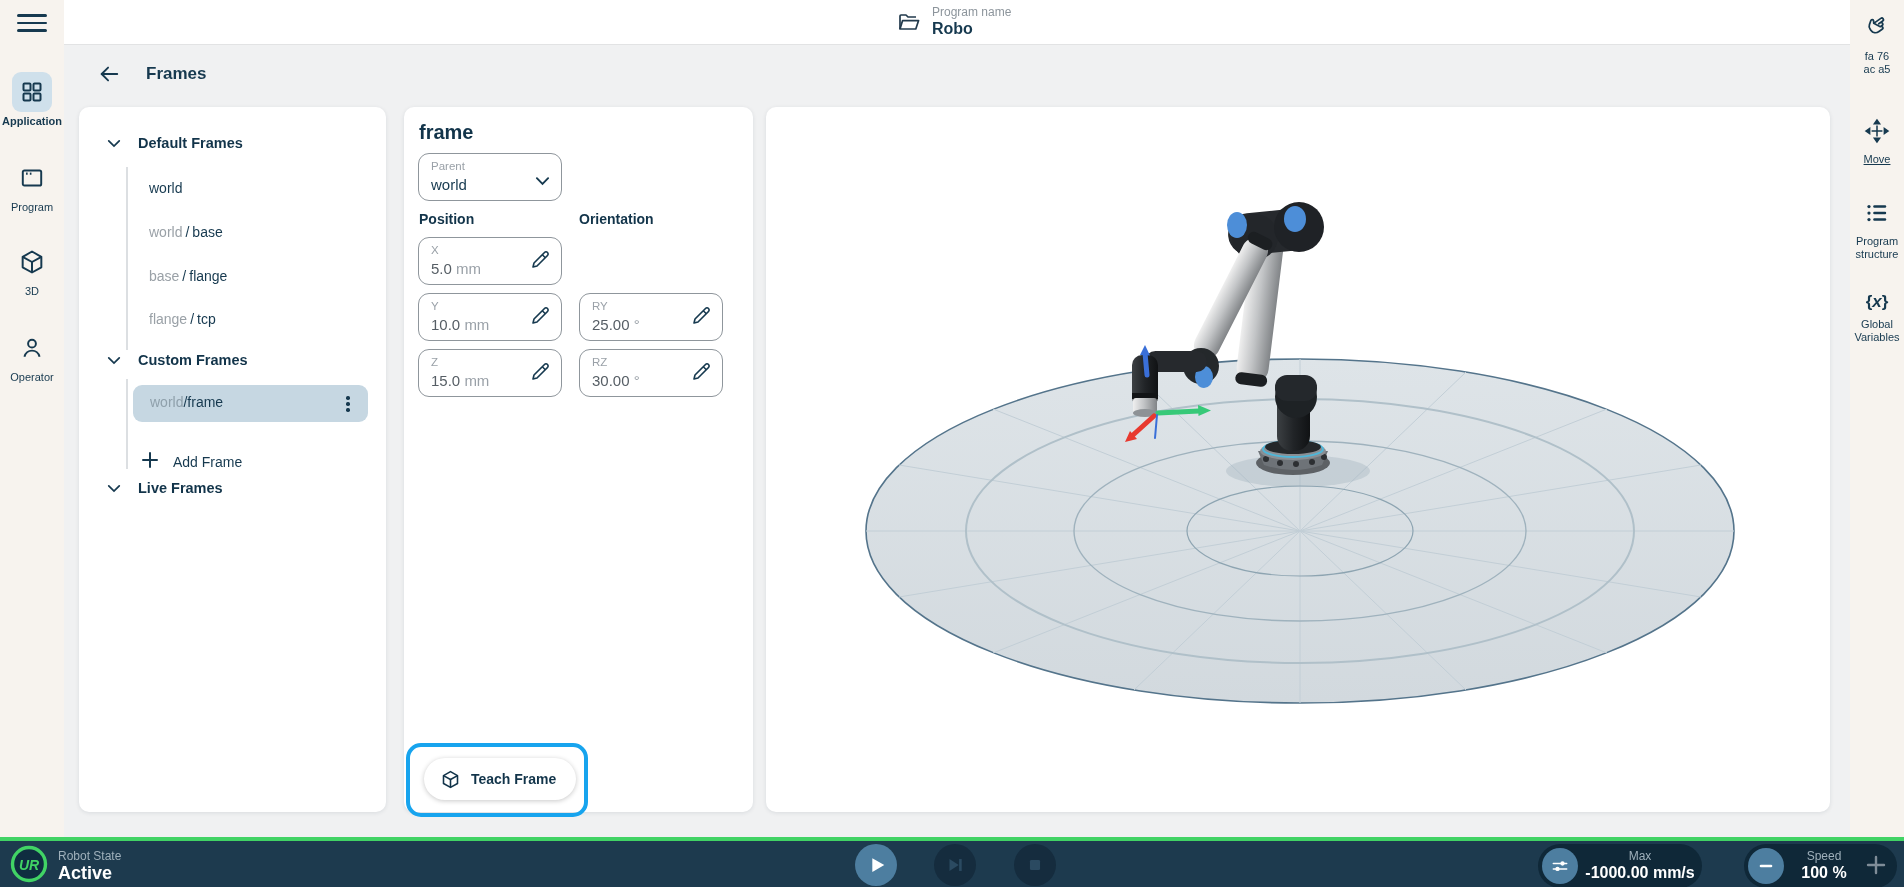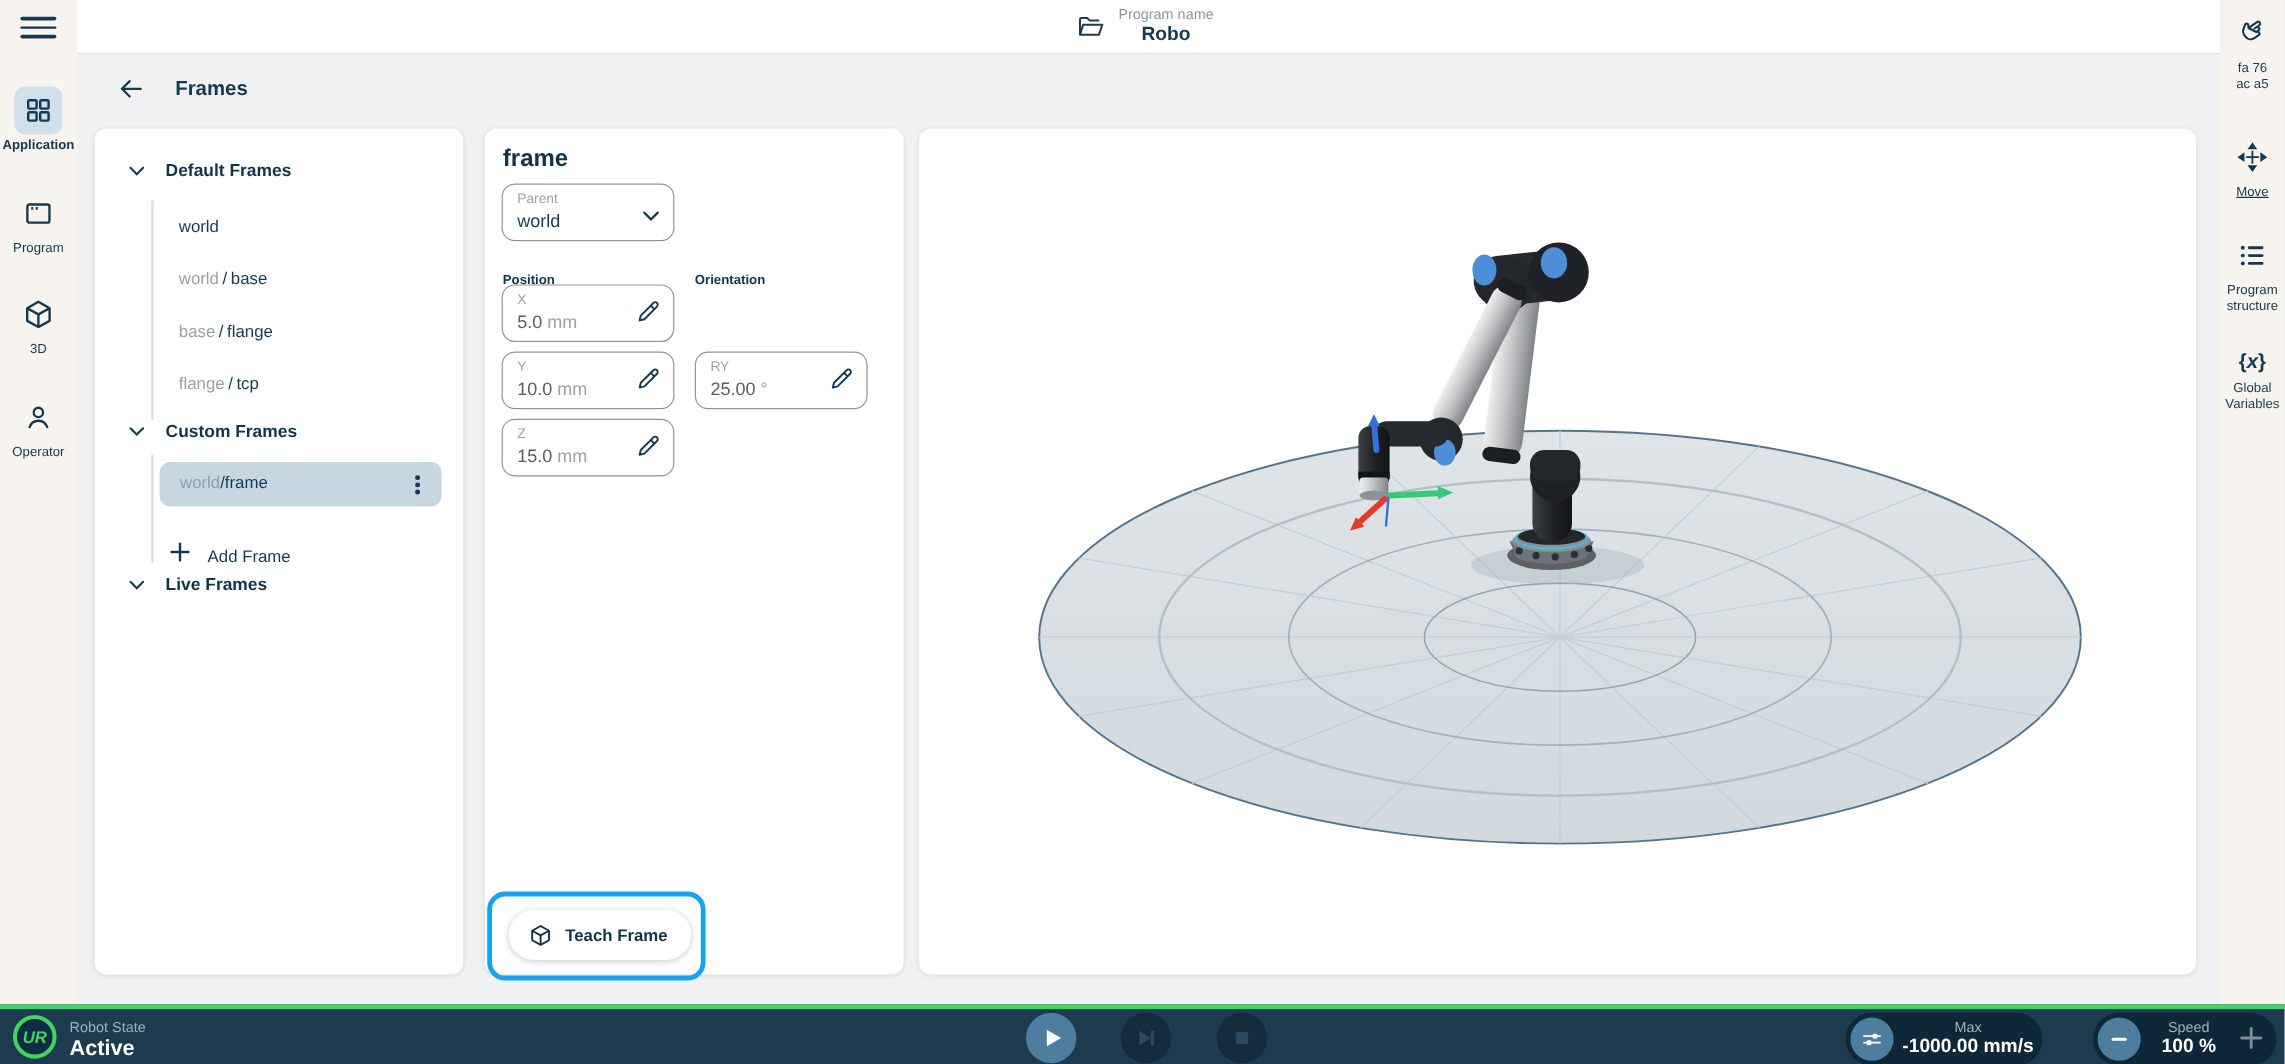--- a/index.html
+++ b/index.html
@@ -15,21 +15,21 @@
   .icon-box{width:40px;height:40px;margin:0 auto 3px;border-radius:9px;display:flex;align-items:center;justify-content:center;}
   .icon-box.active{background:#cfe0eb;}
   .hamburger{position:absolute;left:17px;top:9px;width:30px;height:24px;cursor:pointer;}
   .hamburger span{display:block;height:2.6px;background:#16394f;margin:5px 0;border-radius:2px;}
 
   
   .topbar{position:absolute;left:64px;right:54px;top:0;height:44px;background:#ffffff;border-bottom:1px solid #e2e3e4;}
   .pn-chip{position:absolute;left:832px;top:5px;display:flex;align-items:flex-start;gap:10px;cursor:pointer;}
   .pn-texts{display:flex;flex-direction:column;}
   .pn-label{font-size:12px;color:#8d959c;}
-  .pn-value{font-size:16px;font-weight:bold;color:#16394f;margin-top:1px;text-align:center;}
+  .pn-value{font-size:16px;font-weight:bold;color:#16394f;margin-top:1px;}
 
   
   .page-head{position:absolute;left:98px;top:64px;display:flex;align-items:center;gap:26px;}
   .page-title{font-size:17px;font-weight:bold;color:#16394f;}
 
   
   .card{position:absolute;top:107px;height:705px;background:#fff;border-radius:10px;box-shadow:0 1px 4px rgba(20,40,60,.10);}
   .tree-card{left:79px;width:307px;}
   .detail-card{left:404px;width:349px;}
   .view-card{left:766px;width:1064px;overflow:hidden;}
@@ -47,21 +47,21 @@
   .kebab i{width:3.4px;height:3.4px;border-radius:50%;background:#16394f;}
   .add-row{position:absolute;left:62px;display:flex;align-items:center;gap:14px;cursor:pointer;}
   .add-row .lbl{font-size:14px;color:#16394f;}
 
   
   .detail-title{position:absolute;left:15px;top:14px;font-size:20px;font-weight:bold;color:#12344a;}
   .select{position:absolute;left:14px;top:46px;width:142px;height:46px;border:1.3px solid #8f969c;border-radius:11px;background:#fff;cursor:pointer;}
   .select .slabel{position:absolute;left:12px;top:6px;font-size:11.5px;color:#9aa1a8;}
   .select .svalue{position:absolute;left:12px;top:22px;font-size:15px;color:#16394f;}
   .select .chev{position:absolute;right:11px;top:18px;}
-  .group-label{position:absolute;font-size:11px;font-weight:bold;color:#12344a;margin-top:17px;}
+  .group-label{position:absolute;font-size:14px;font-weight:bold;color:#12344a;}
   .field{position:absolute;width:142px;height:46px;border:1.3px solid #8f969c;border-radius:11px;background:#fff;cursor:pointer;}
   .field .flabel{position:absolute;left:12px;top:6px;font-size:11.5px;color:#9aa1a8;}
   .field .fvalue{position:absolute;left:12px;top:22px;font-size:15px;color:#565e65;}
   .field .funit{color:#9aa1a8;}
   .edit-btn{position:absolute;right:9px;top:11px;width:24px;height:24px;background:none;border:none;padding:0;cursor:pointer;}
   .teach-ring{position:absolute;left:2px;top:636px;width:174px;height:66px;border:4px solid #17a4ee;border-radius:15px;}
   .teach-btn{position:absolute;left:14px;top:11px;height:42px;padding:0 20px 0 16px;border:none;border-radius:21px;background:#fff;box-shadow:0 1px 5px rgba(0,0,0,.22);display:flex;align-items:center;gap:10px;font-family:"Liberation Sans",sans-serif;font-size:14px;font-weight:bold;color:#12344a;cursor:pointer;}
 
   
   .rr-item{position:absolute;width:100%;text-align:center;cursor:pointer;}
@@ -308,20 +308,28 @@
       <span class="fvalue"><span>15.0</span> <span class="funit">mm</span></span>
       <button class="edit-btn"><svg width="22" height="22" viewBox="0 0 22 22" fill="none" stroke="#16394f" stroke-width="1.6" stroke-linejoin="round">
             <path d="M4 18l1-4L15.5 3.5a2.12 2.12 0 0 1 3 3L8 17l-4 1z"></path>
             <path d="M13.3 5.7l3 3"></path>
           </svg></button>
     </div>
 
     <div class="field" style="left:175px;top:186px;">
       <span class="flabel">RY</span>
       <span class="fvalue"><span>25.00</span> <span class="funit">°</span></span>
+      <button class="edit-btn"><svg width="22" height="22" viewBox="0 0 22 22" fill="none" stroke="#16394f" stroke-width="1.6" stroke-linejoin="round">
+            <path d="M4 18l1-4L15.5 3.5a2.12 2.12 0 0 1 3 3L8 17l-4 1z"></path>
+            <path d="M13.3 5.7l3 3"></path>
+          </svg></button>
+    </div>
+    <div class="field" style="left:175px;top:242px;">
+      <span class="flabel">RZ</span>
+      <span class="fvalue"><span>30.00</span> <span class="funit">°</span></span>
       <button class="edit-btn"><svg width="22" height="22" viewBox="0 0 22 22" fill="none" stroke="#16394f" stroke-width="1.6" stroke-linejoin="round">
             <path d="M4 18l1-4L15.5 3.5a2.12 2.12 0 0 1 3 3L8 17l-4 1z"></path>
             <path d="M13.3 5.7l3 3"></path>
           </svg></button>
     </div>
 
     <div class="teach-ring">
       <button class="teach-btn">
         <span style="display:flex;">
           <svg width="21" height="21" viewBox="0 0 24 24" fill="none" stroke="#12344a" stroke-width="1.8" stroke-linejoin="round">

